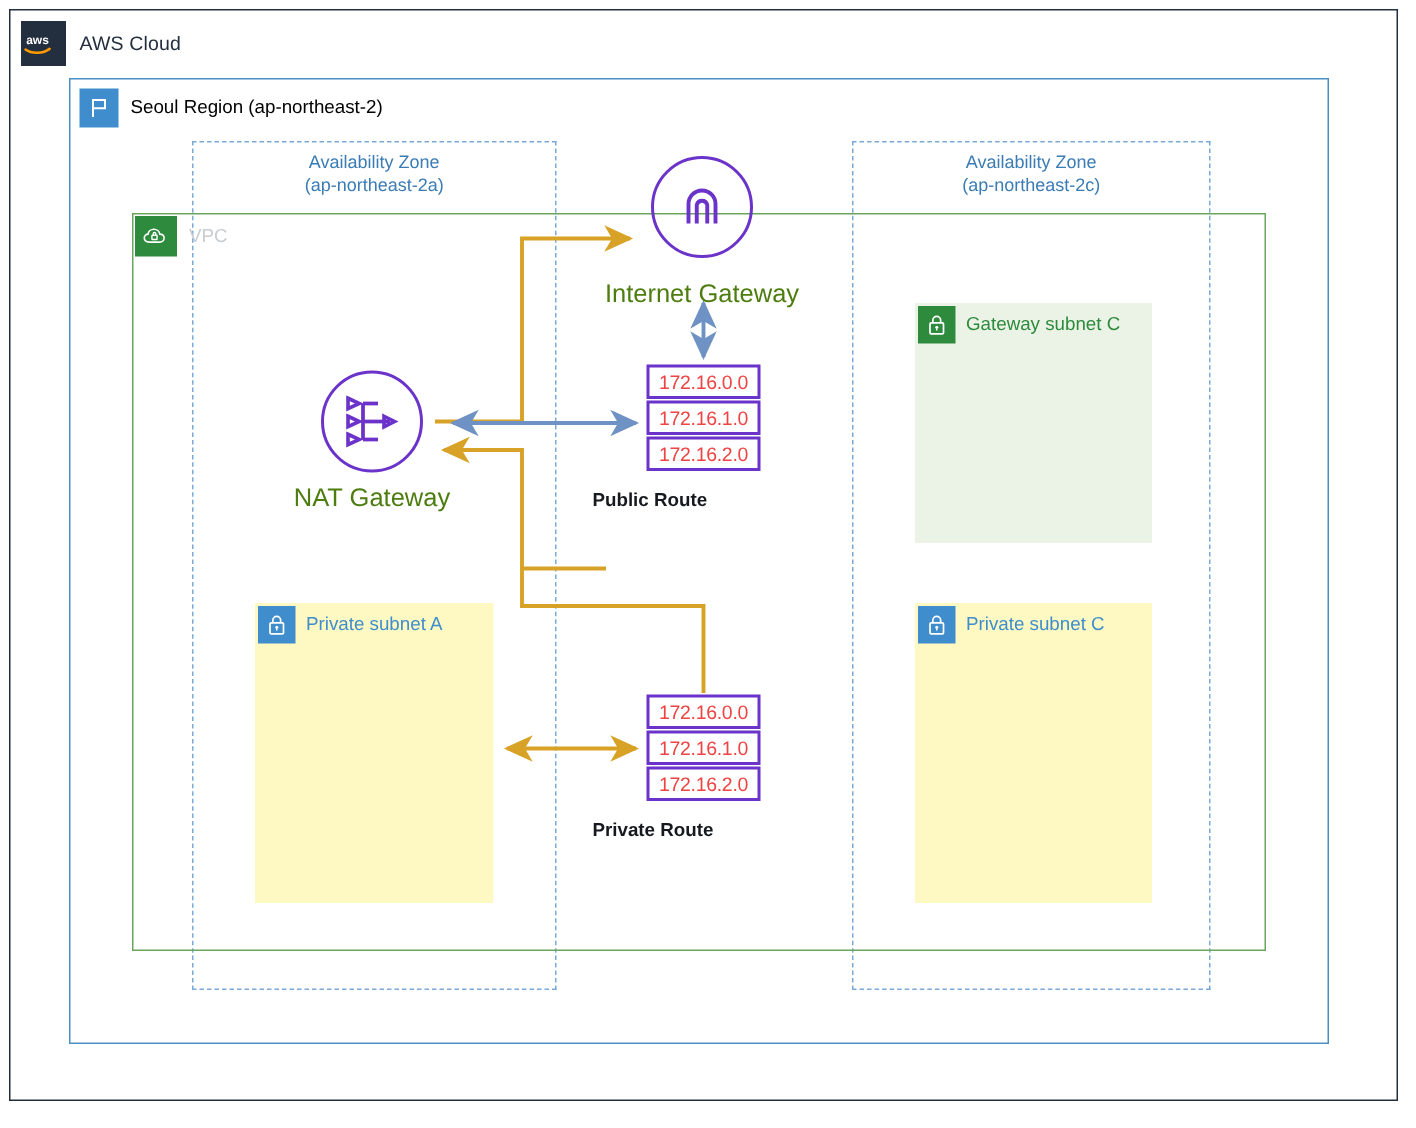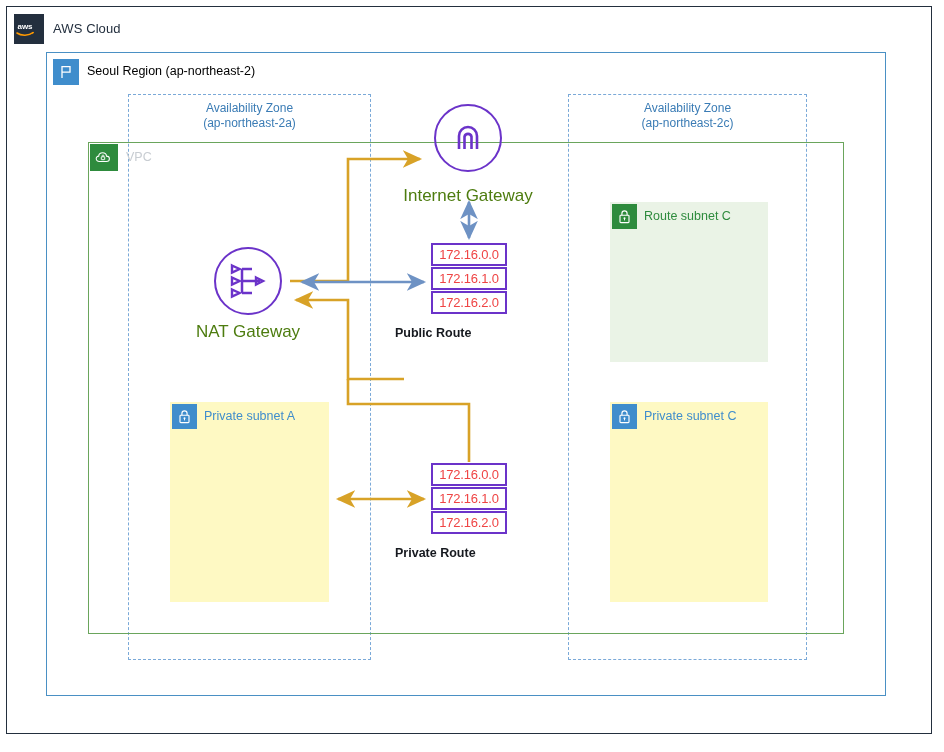--- a/index.html
+++ b/index.html
@@ -302,21 +302,21 @@
 
   <div class="subnet subnet-public subnet-pub-c">
     <div class="subnet-icon green">
       <svg width="15" height="16" viewBox="0 0 15 16" aria-hidden="true">
         <rect x="3" y="6.2" width="9" height="7.4" rx="0.8" stroke="#ffffff" stroke-width="1.15" fill="none"></rect>
         <path d="M4.9 6.2 L4.9 4.5 A2.6 2.6 0 0 1 10.1 4.5 L10.1 6.2" stroke="#ffffff" stroke-width="1.15" fill="none"></path>
         <circle cx="7.5" cy="9.2" r="1" fill="#ffffff"></circle>
         <path d="M7.5 9.9 L7.5 11.4" stroke="#ffffff" stroke-width="0.95"></path>
       </svg>
     </div>
-    <div class="subnet-label green">Route subnet C</div>
+    <div class="subnet-label green">Gateway subnet C</div>
   </div>
 
   <div class="subnet subnet-private subnet-priv-c">
     <div class="subnet-icon blue">
       <svg width="15" height="16" viewBox="0 0 15 16" aria-hidden="true">
         <rect x="3" y="6.2" width="9" height="7.4" rx="0.8" stroke="#ffffff" stroke-width="1.15" fill="none"></rect>
         <path d="M4.9 6.2 L4.9 4.5 A2.6 2.6 0 0 1 10.1 4.5 L10.1 6.2" stroke="#ffffff" stroke-width="1.15" fill="none"></path>
         <circle cx="7.5" cy="9.2" r="1" fill="#ffffff"></circle>
         <path d="M7.5 9.9 L7.5 11.4" stroke="#ffffff" stroke-width="0.95"></path>
       </svg>

